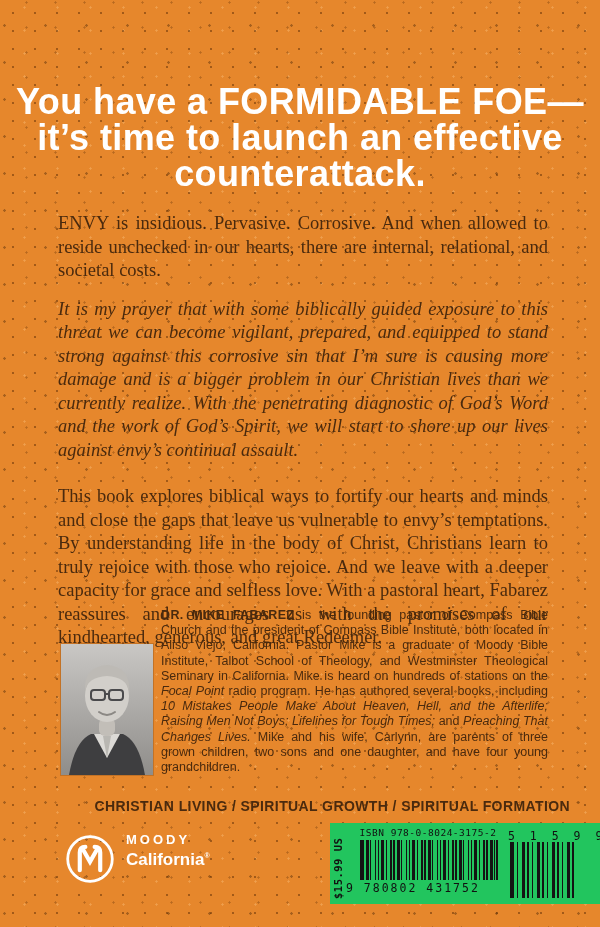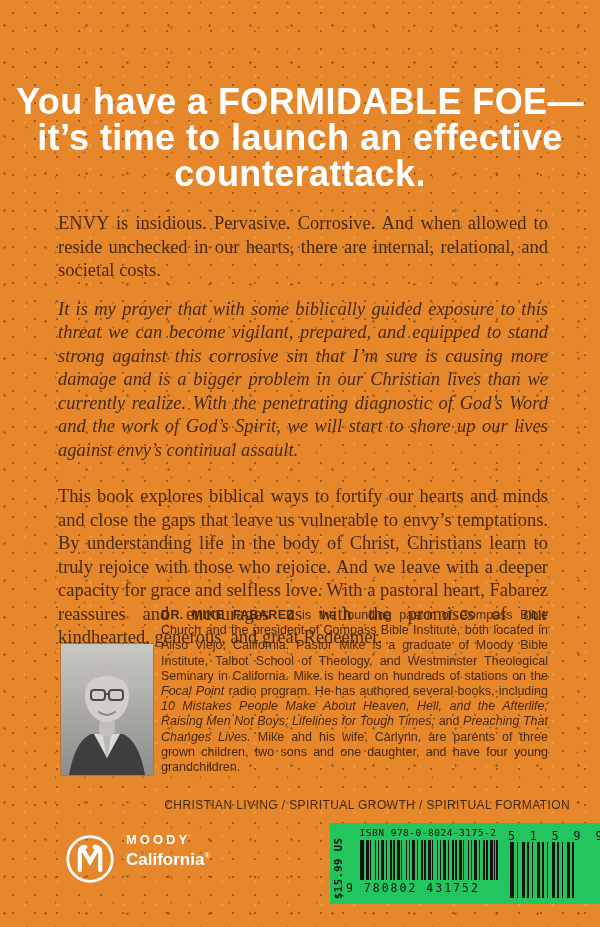--- a/index.html
+++ b/index.html
@@ -44,21 +44,21 @@
     box-shadow:0 0 0 1px rgba(0,0,0,0.15);
   }
   .bio{
     flex:1; color:#4a2a0e; font-size:12.5px; line-height:15.2px;
     text-align:justify; font-family:"Liberation Sans", sans-serif;
   }
   .bio strong{ font-weight:bold; letter-spacing:0.4px; }
   .bio em{ font-style:italic; }
   .category{
     position:absolute; right:30px; top:798px;
-    color:#4a2a0e; font-weight:normal; font-size:12px; letter-spacing:0.4px;
+    color:#4a2a0e; font-weight:bold; font-size:14px; letter-spacing:0.4px;
   }
   
   .publisher{ position:absolute; left:64px; top:833px; width:230px; color:#fff; }
   .logo-row{ display:flex; align-items:flex-start; }
   .logo-circle{ width:52px; height:52px; }
   .logo-text{ margin-left:10px; }
   .logo-name1{ font-size:13px; font-weight:bold; letter-spacing:3px; line-height:14px; display:block; }
   .logo-name2{ font-size:17px; font-weight:bold; line-height:18px; display:block; }
   .logo-reg{ font-size:7px; vertical-align:super; }
   .tagline{ margin:6px 0 0 62px; font-style:italic; font-size:12px; }

